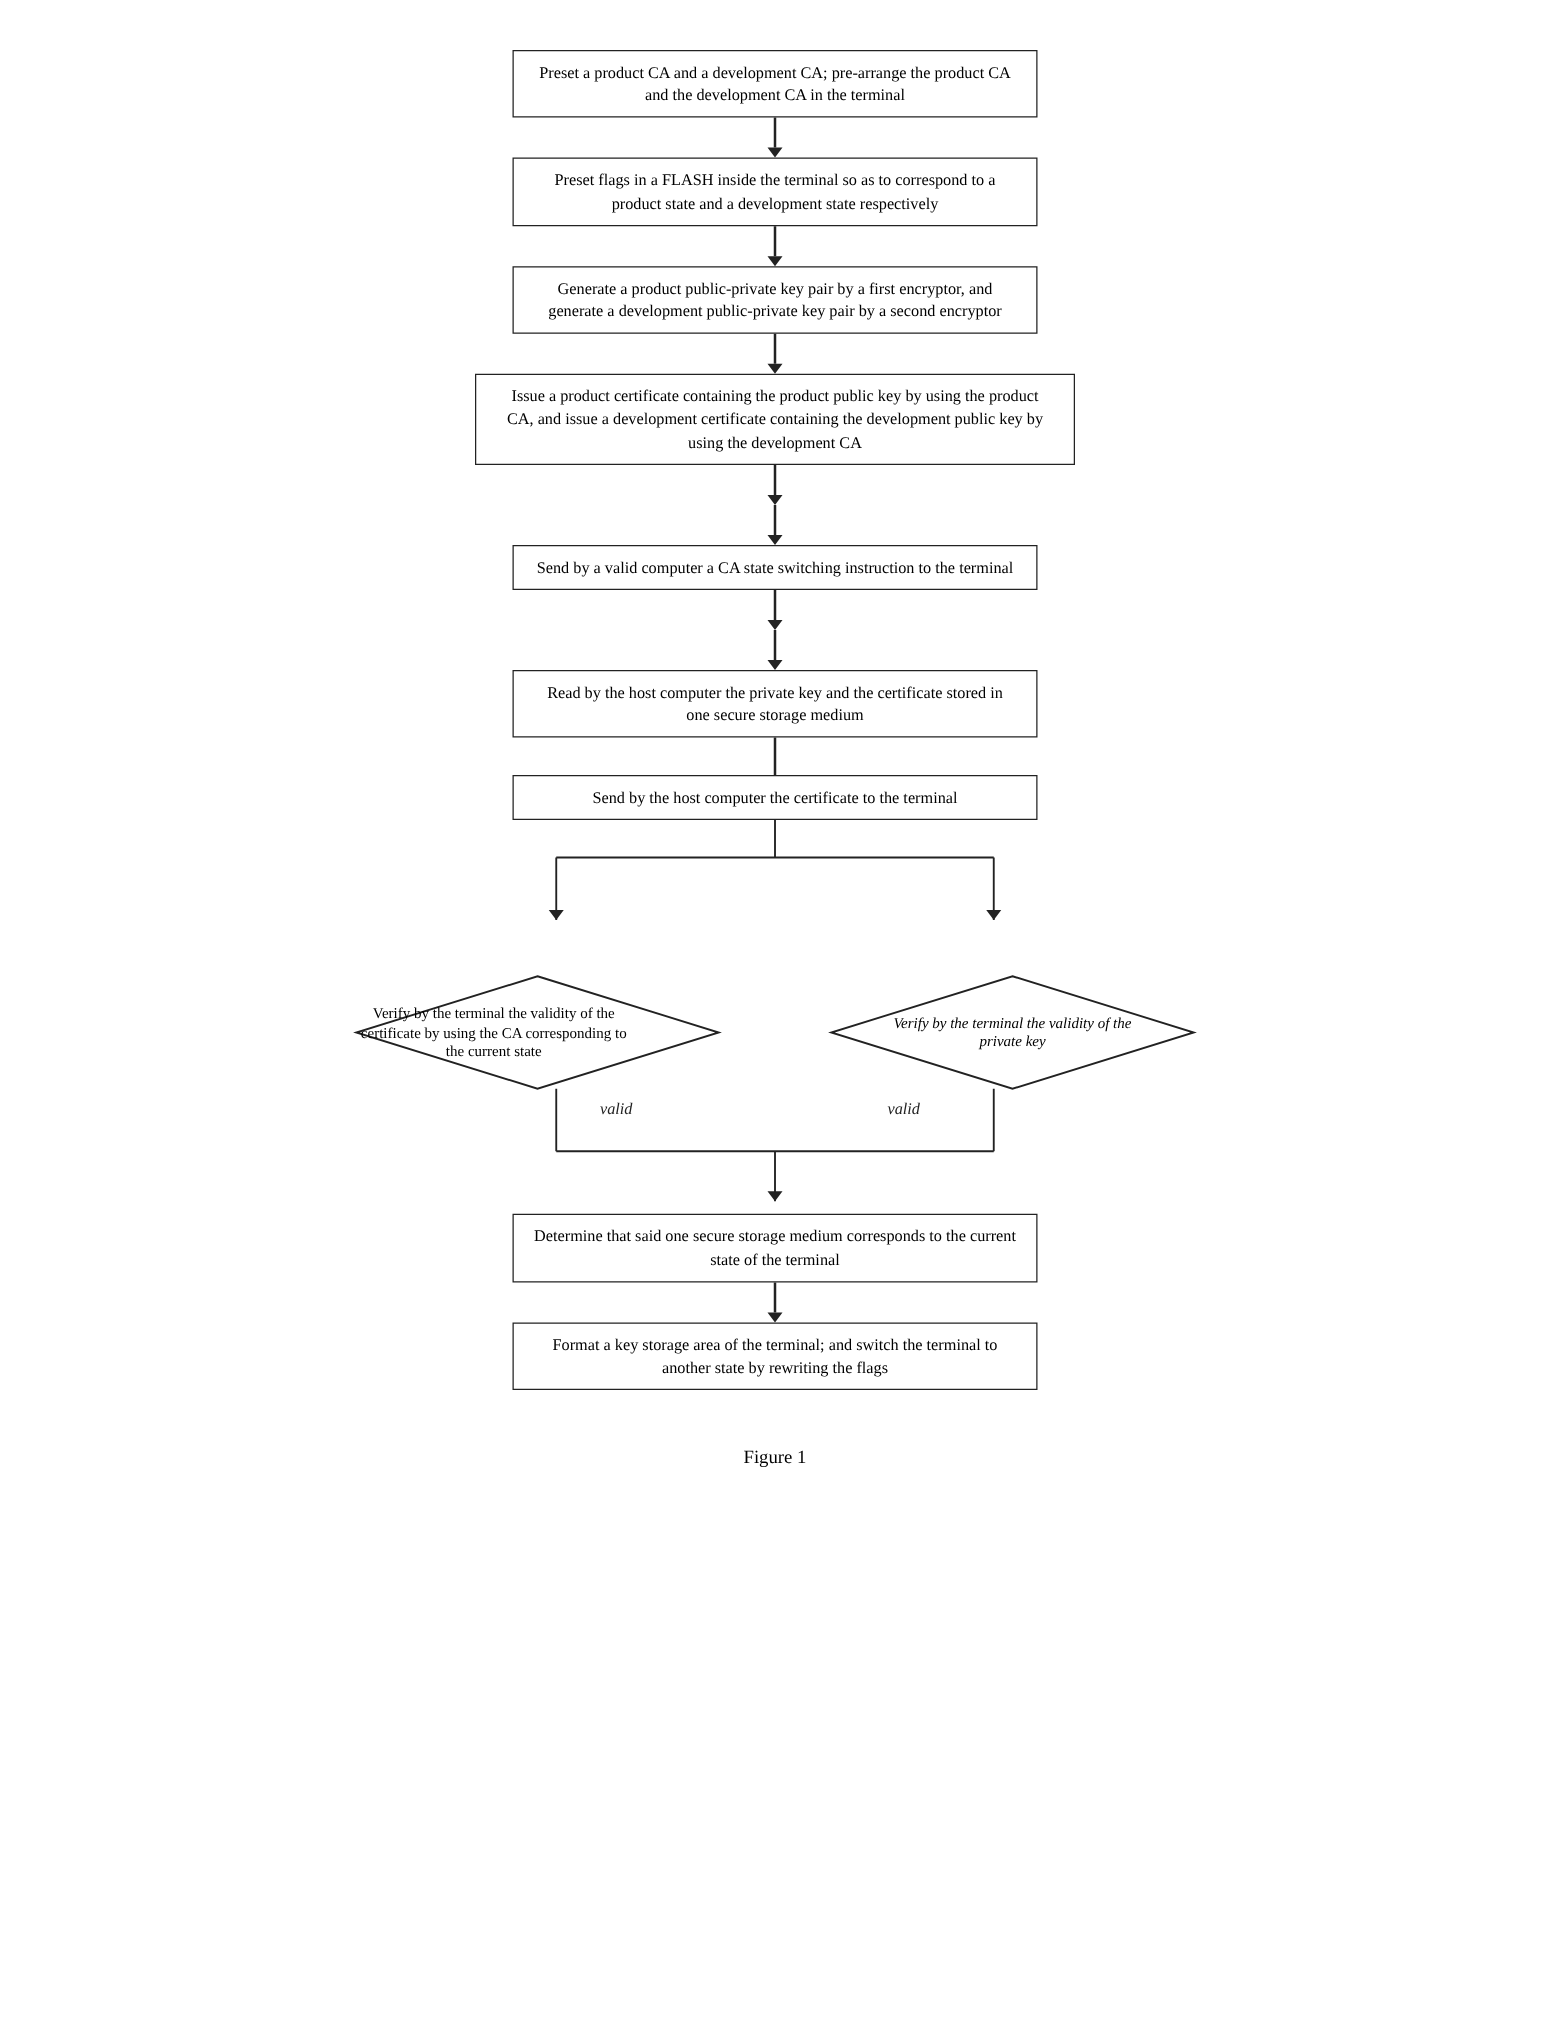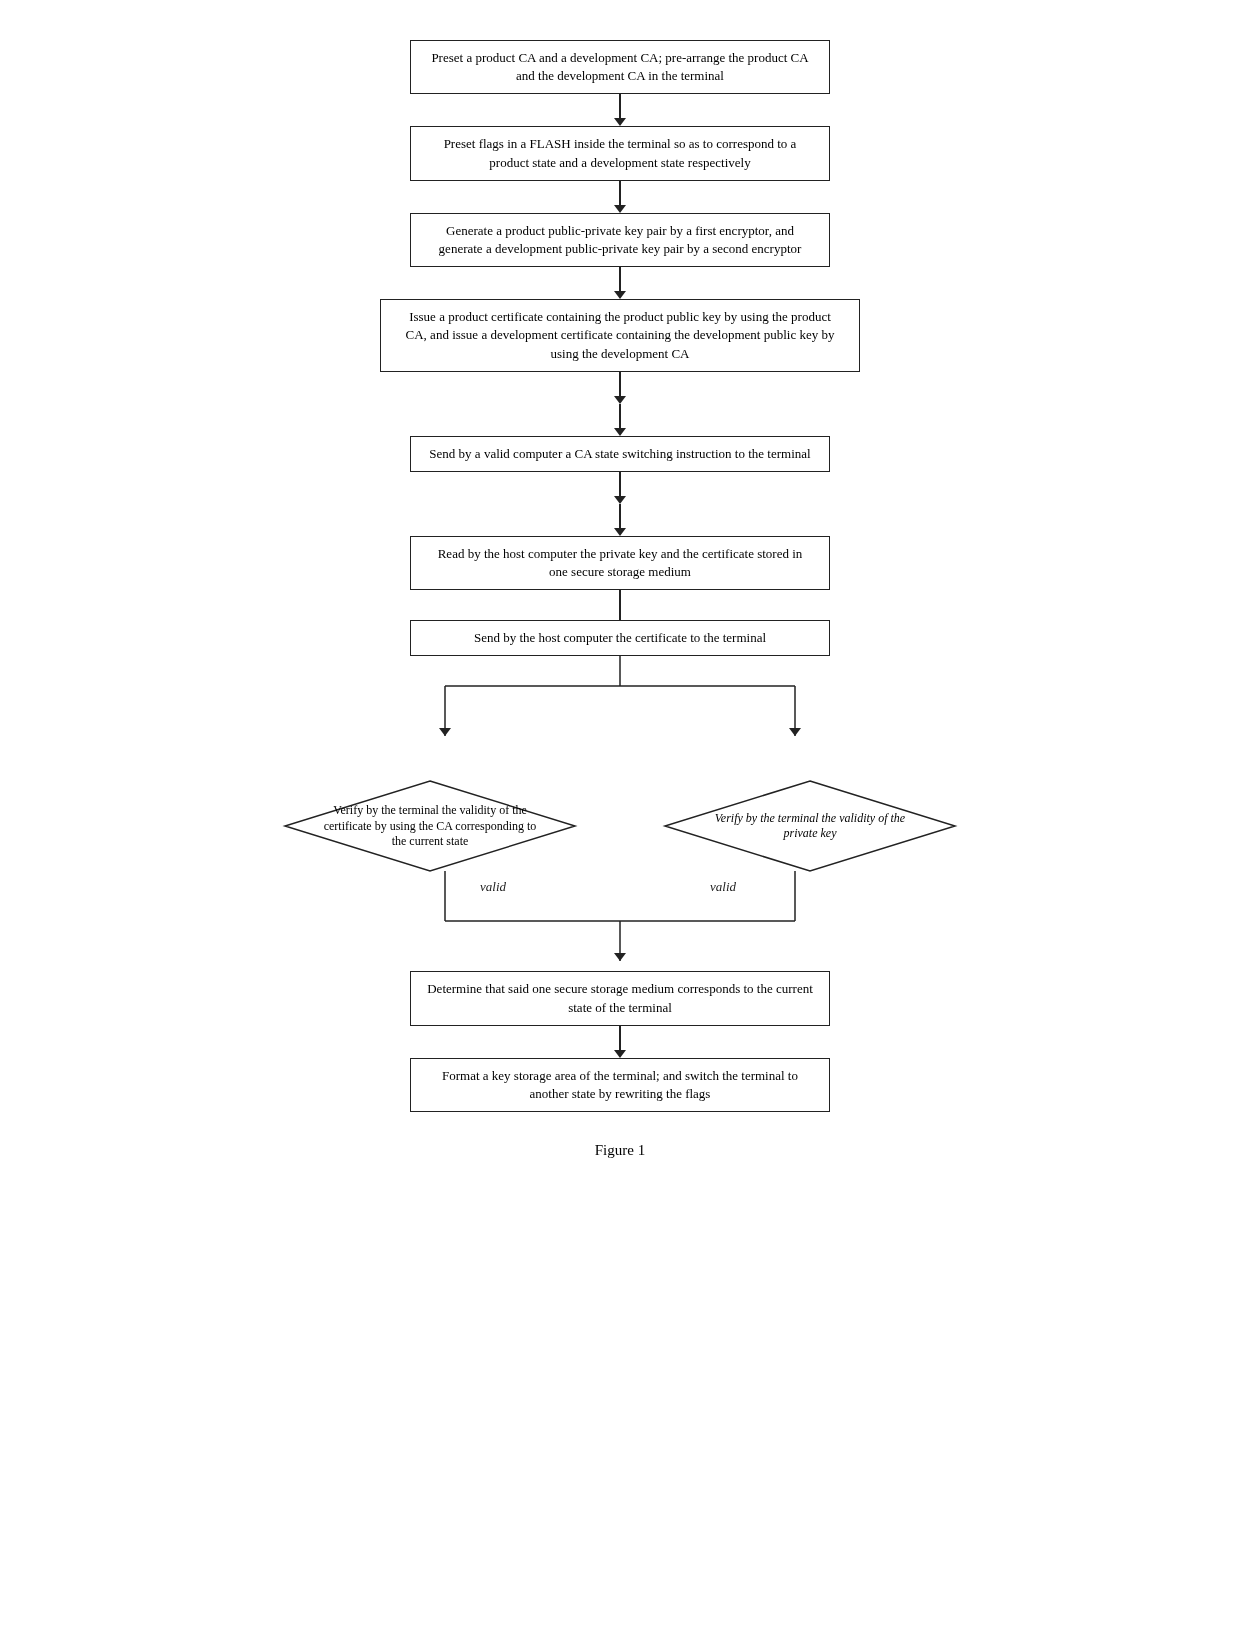--- a/index.html
+++ b/index.html
@@ -44,21 +44,21 @@
       flex: 1;
       background: #222;
     }
     .arrow-down::after {
       content: '';
       border-left: 6px solid transparent;
       border-right: 6px solid transparent;
       border-top: 8px solid #222;
     }
     .figure-caption {
-      margin-top: 30px;
+      margin-top: 46px;
       font-size: 15px;
       text-align: left;
     }
   </style>
 </head>
 <body>
 
 <div class="diagram-container">
 
   <div class="box box-wide">
@@ -120,21 +120,21 @@
     <polygon points="175,80 169,72 181,72" fill="#222"></polygon>
 
     <line x1="525" y1="30" x2="525" y2="80" stroke="#222" stroke-width="1.5"></line>
 
     <polygon points="525,80 519,72 531,72" fill="#222"></polygon>
   </svg>
 
   <div style="width:700px; display:flex; justify-content:space-between; align-items:flex-start; margin-top:-10px;">
 
     <div style="display:flex; flex-direction:column; align-items:center; width:320px;">
-      <div style="position:relative; width:300px; height:100px; display:flex; align-items:center; justify-content:center;">
+      <div style="position:relative; width:300px; height:100px; display:flex; align-items:center; justify-content:flex-start;">
         <svg width="300" height="100" style="position:absolute; top:0; left:0;">
           <polygon points="150,5 295,50 150,95 5,50" fill="none" stroke="#222" stroke-width="1.5"></polygon>
         </svg>
         <div style="position:relative; z-index:2; text-align:center; font-size:12px; line-height:1.3; width:230px;">
           <span>Verify by the terminal the validity of the certificate by using the CA corresponding to the current state</span>
         </div>
       </div>
     </div>
 
     <div style="display:flex; flex-direction:column; align-items:center; width:320px;">

